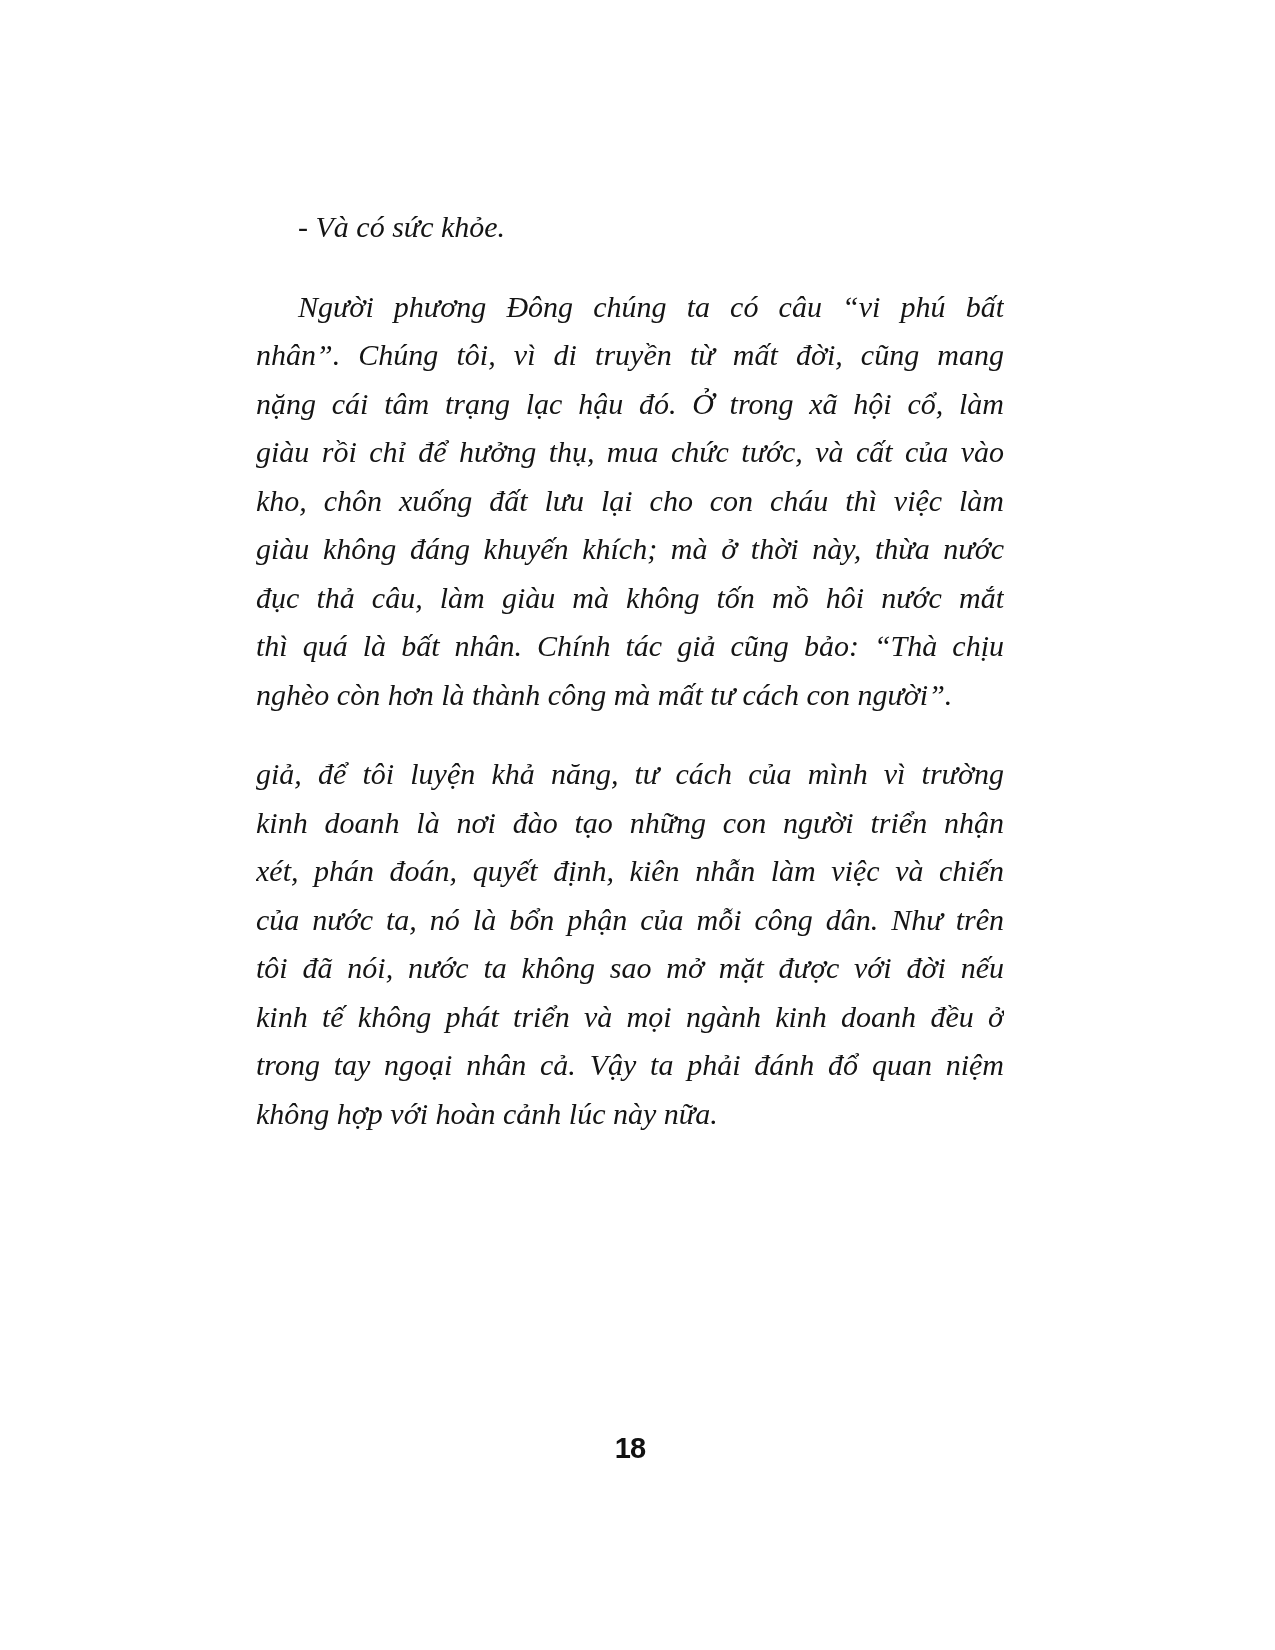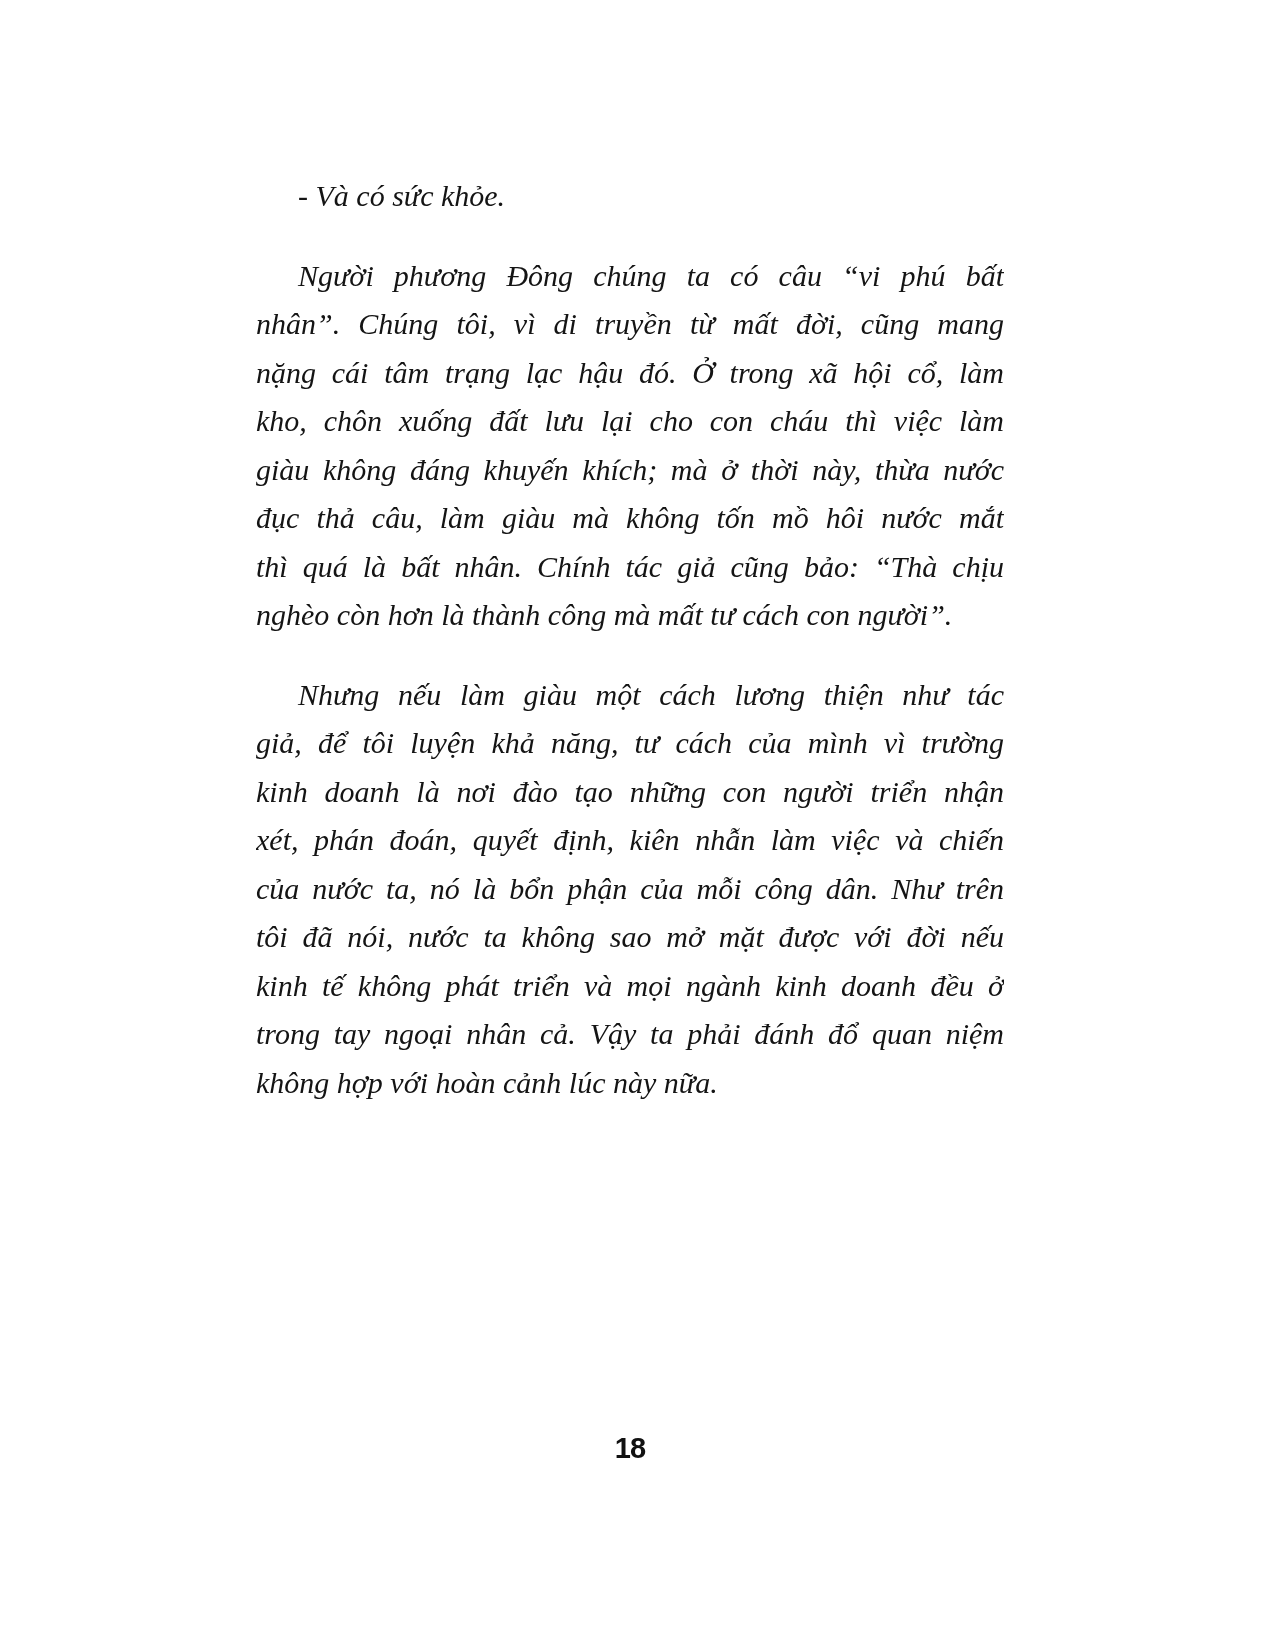--- a/index.html
+++ b/index.html
@@ -38,20 +38,21 @@
   
   .line.justified { white-space: normal; }
   .line.last {
     text-align: left;
     text-align-last: left;
   }
   .line.first { text-indent: 42px; }
   .para.dialogue .line {
     text-align: right;
     text-align-last: left;
+    margin-top: 31px;
   }
   .page-number {
     position: absolute;
     left: 256px;
     top: 1432px;
     width: 748px;
     text-align: center;
     font-family: "Liberation Sans", sans-serif;
     font-weight: 700;
     font-size: 29px;
@@ -64,28 +65,28 @@
 
 <div class="page">
   <div class="text-block" id="text-block">
       <div class="para dialogue">
         <div class="line last first">- Và có sức khỏe.</div>
       </div>
       <div class="para body">
         <div class="line justified first">Người phương Đông chúng ta có câu “vi phú bất</div>
         <div class="line justified">nhân”. Chúng tôi, vì di truyền từ mất đời, cũng mang</div>
         <div class="line justified">nặng cái tâm trạng lạc hậu đó. Ở trong xã hội cổ, làm</div>
+        <div class="line justified">giàu rồi chỉ để hưởng thụ, mua chức tước, và cất của vào</div>
         <div class="line justified">kho, chôn xuống đất lưu lại cho con cháu thì việc làm</div>
         <div class="line justified">giàu không đáng khuyến khích; mà ở thời này, thừa nước</div>
         <div class="line justified">đục thả câu, làm giàu mà không tốn mồ hôi nước mắt</div>
         <div class="line justified">thì quá là bất nhân. Chính tác giả cũng bảo: “Thà chịu</div>
         <div class="line last">nghèo còn hơn là thành công mà mất tư cách con người”.</div>
       </div>
       <div class="para body">
-        <div class="line justified first">Nhưng nếu làm giàu một cách lương thiện như tác</div>
         <div class="line justified">giả, để tôi luyện khả năng, tư cách của mình vì trường</div>
         <div class="line justified">kinh doanh là nơi đào tạo những con người triển nhận</div>
         <div class="line justified">xét, phán đoán, quyết định, kiên nhẫn làm việc và chiến</div>
         <div class="line justified">của nước ta, nó là bổn phận của mỗi công dân. Như trên</div>
         <div class="line justified">tôi đã nói, nước ta không sao mở mặt được với đời nếu</div>
         <div class="line justified">kinh tế không phát triển và mọi ngành kinh doanh đều ở</div>
         <div class="line justified">trong tay ngoại nhân cả. Vậy ta phải đánh đổ quan niệm</div>
         <div class="line last">không hợp với hoàn cảnh lúc này nữa.</div>
       </div>
     </div>

